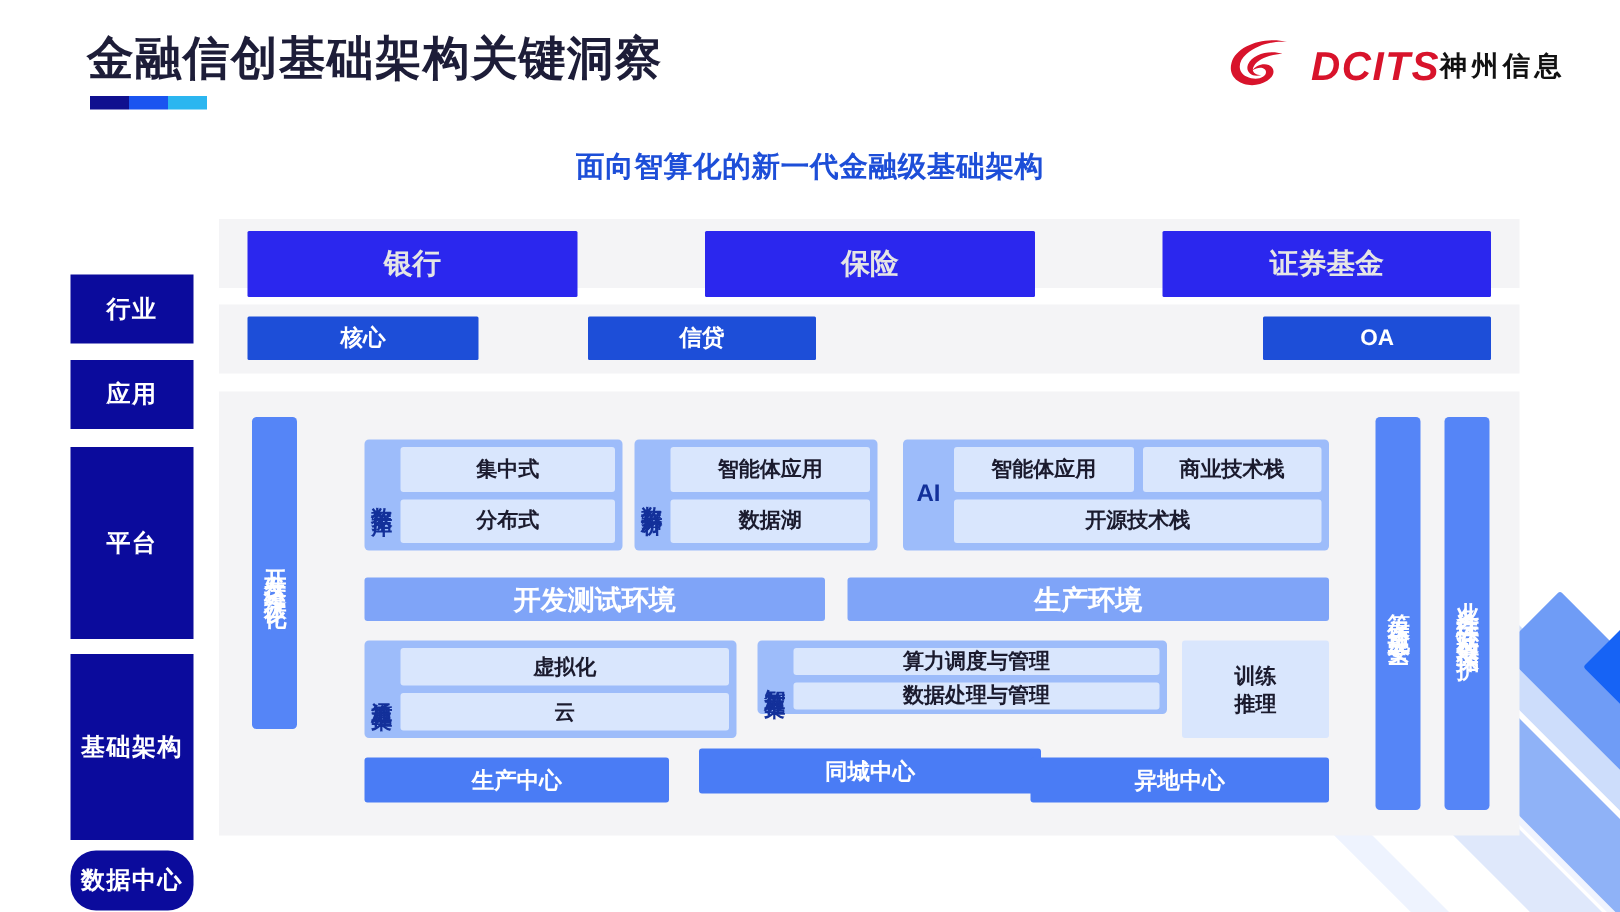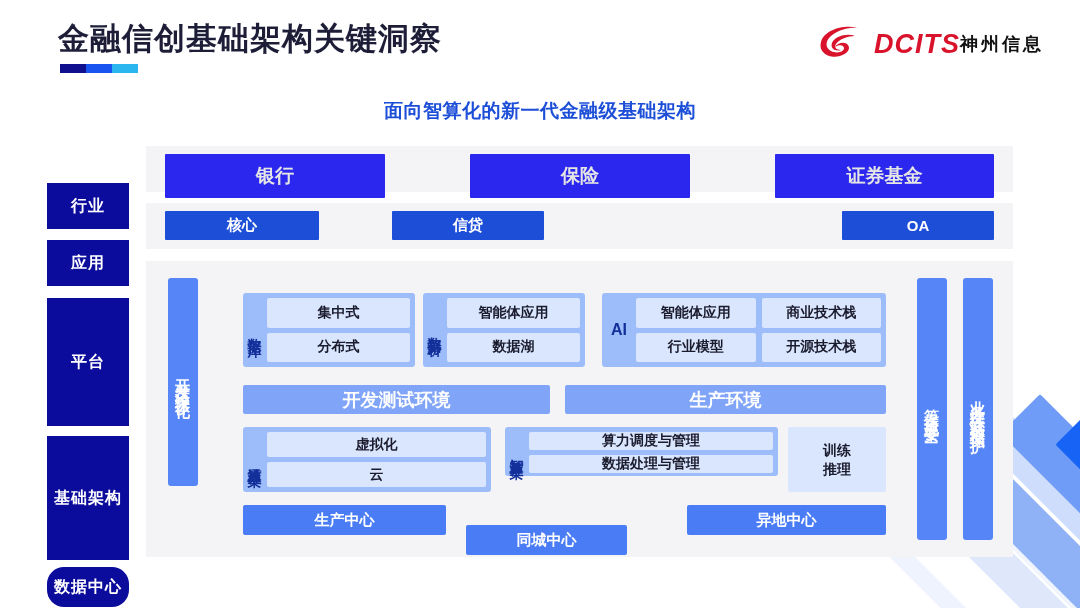--- a/index.html
+++ b/index.html
@@ -166,21 +166,20 @@
   </div>
 
   <div class="group" style="left:602px;top:293px;width:284px;height:74px;">
     <div class="ai-tag">AI</div>
     <div class="group-body">
       <div class="group-row">
         <div class="cell">智能体应用</div>
         <div class="cell">商业技术栈</div>
       </div>
       <div class="group-row">
-        <div class="cell">行业模型</div>
         <div class="cell">开源技术栈</div>
       </div>
     </div>
   </div>
 
   <div class="wide-bar" style="left:243px;top:385px;width:307px;height:29px;">开发测试环境</div>
   <div class="wide-bar" style="left:565px;top:385px;width:321px;height:29px;">生产环境</div>
 
   <div class="group" style="left:243px;top:427px;width:248px;height:65px;">
     <div class="group-tag">
@@ -207,16 +206,16 @@
       <div class="group-row">
         <div class="cell">数据处理与管理</div>
       </div>
     </div>
   </div>
 
   <div class="side-cell" style="left:788px;top:427px;width:98px;height:65px;white-space:pre-line;">训练
 推理</div>
 
   <div class="dc-bar" style="left:243px;top:505px;width:203px;height:30px;">生产中心</div>
-  <div class="dc-bar" style="left:466px;top:525px;width:161px;height:30px;">同城中心</div>
+  <div class="dc-bar" style="left:466px;top:499px;width:228px;height:30px;">同城中心</div>
   <div class="dc-bar" style="left:687px;top:505px;width:199px;height:30px;">异地中心</div>
 
 </div>
 
 </body></html>

